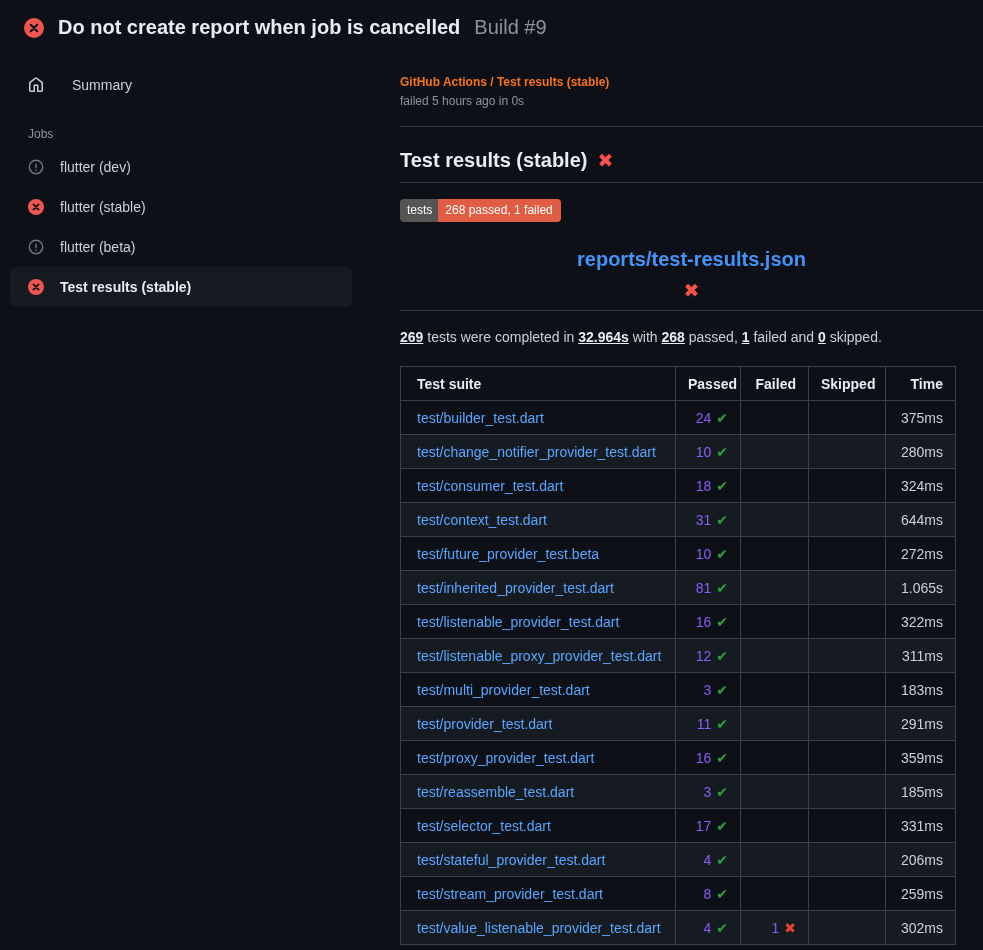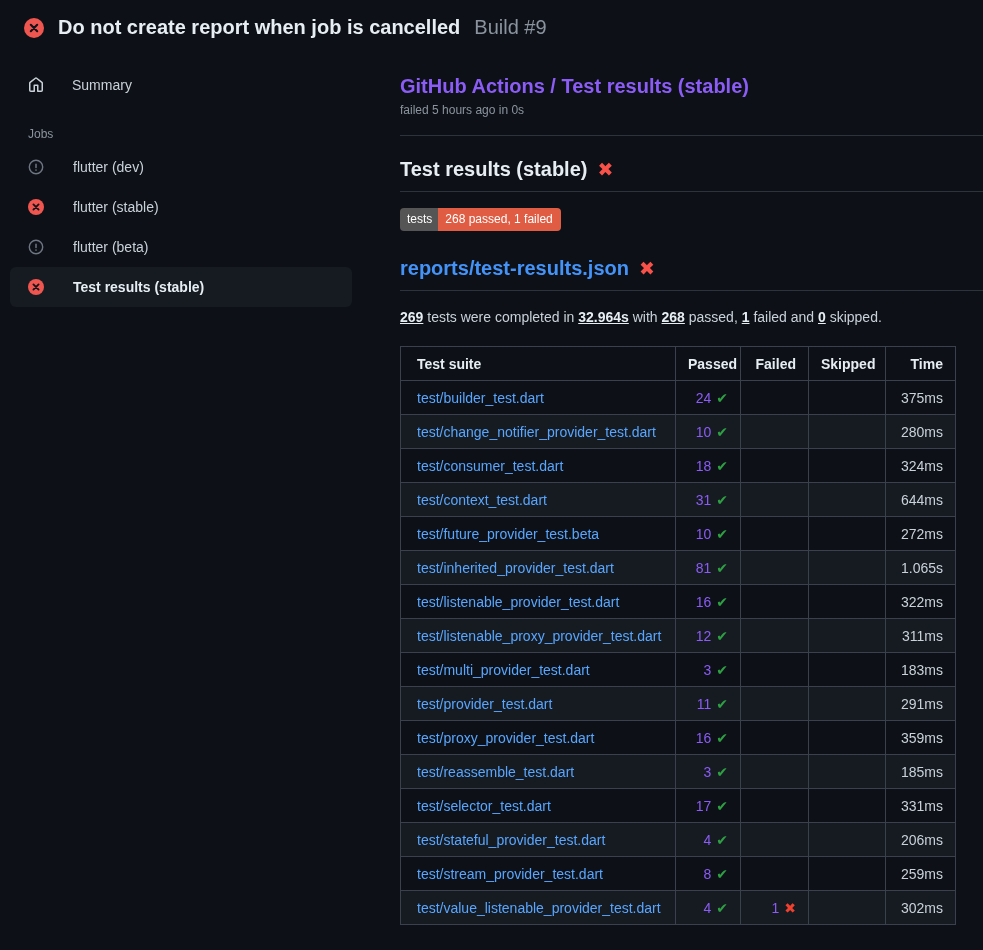--- a/index.html
+++ b/index.html
@@ -25,47 +25,47 @@
   
   .page { display:flex; align-items:flex-start; }
   .sidebar { width:400px; flex:none; padding-top:20px; }
   .main { flex:1; min-width:0; padding-top:26px; }
 
   
   .summary-item { display:flex; align-items:flex-end; gap:28px; padding:4px 0 4px 28px; height:28px; cursor:pointer; }
   .summary-item .label { color:#c9d1d9; font-size:14px; }
   .jobs-label { margin:30px 0 6px 28px; font-size:12px; color:#8b949e; }
   .job-item {
-    display:flex; align-items:center; gap:29px; height:40px;
+    display:flex; align-items:center; gap:16px; height:40px;
     margin:0 48px 0 10px; padding-left:18px; border-radius:6px; cursor:pointer;
   }
   .job-item .label { color:#c9d1d9; font-size:14px; }
   .job-item.selected { background:#161b22; }
   .job-item.selected .label { color:#e6edf3; font-weight:700; }
   .icon-16 { width:16px; height:16px; flex:none; display:inline-flex; }
 
   
-  .breadcrumb { font-size:20px; font-weight:700; color:#8b5cf6; }
+  .breadcrumb { font-size:12px; font-weight:700; color:#f97316; }
   .status-line { font-size:12px; color:#8b949e; margin-top:5px; }
   .rule { border:none; border-top:1px solid #2d333b; margin-top:18px; }
 
   .section-head {
     display:flex; align-items:center; gap:10px;
     margin-top:22px; padding-bottom:10px; border-bottom:1px solid #2d333b;
   }
   .section-title { font-size:20px; font-weight:700; color:#e6edf3; }
   .report-title { font-size:20px; font-weight:700; color:#4493f8; }
   .head-cross { color:#f85149; font-size:19px; font-weight:700; line-height:1; }
 
   .badge { display:inline-flex; margin-top:16px; border-radius:4px; overflow:hidden;
            font-size:12px; line-height:1; cursor:pointer; }
   .badge .badge-label { background:#555555; color:#ffffff; padding:5px 6px 6px 7px; }
   .badge .badge-value { background:#e05d44; color:#ffffff; padding:5px 8px 6px 7px; }
 
-  .report-section-head { margin-top:26px; }
+  .report-section-head { margin-top:26px;flex-direction:column; }
 
   .run-summary { margin-top:18px; font-size:14px; color:#c9d1d9; }
   .run-summary .b { font-weight:700; color:#e6edf3;text-decoration:underline; }
 
   
   table.results {
     margin-top:21px; border-collapse:collapse; width:555px;
     font-size:14px; table-layout:fixed;border-radius:27px;
   }
   .results th, .results td { border:1px solid #3a414c; padding:6px 12px; height:34px; }

